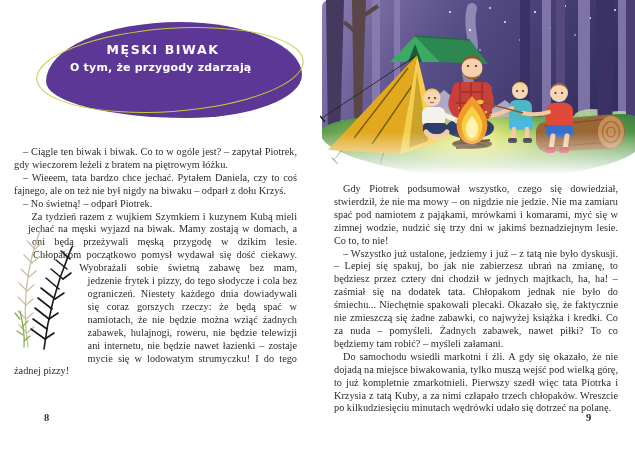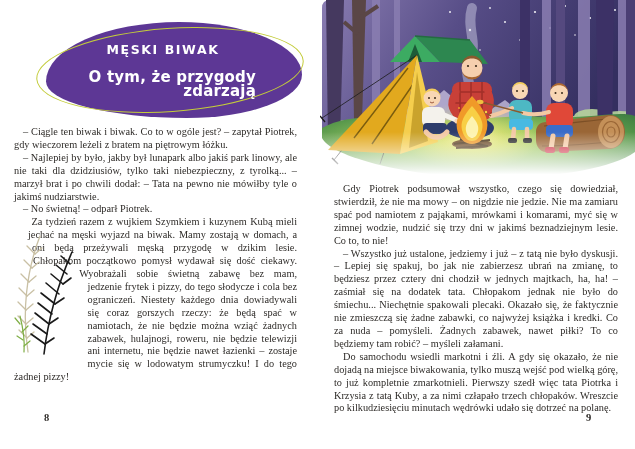--- a/index.html
+++ b/index.html
@@ -23,31 +23,31 @@
   }
   .title-box {
     position:absolute; left:70px; top:42px; width:186px; z-index:4;
     color:#ffffff; font-family:"DejaVu Sans", sans-serif;
   }
   .chapter-title {
     font-size:12.5px; font-weight:bold; letter-spacing:1.6px;
     text-align:center;
   }
   .chapter-subtitle {
-    margin-top:14px; font-size:15px; font-weight:bold; letter-spacing:.2px;
-    line-height:13.5px; text-align:right;
+    margin-top:4px; font-size:11px; font-weight:bold; letter-spacing:.2px;
+    line-height:13.5px; text-align:left;
   }
 
   
   .body-text {
     position:absolute; text-align:justify; color:#2e2b28;
     font-size:10.3px; line-height:12.9px; hyphens:auto;
   }
   .body-text p { text-indent:9px; }
-  #left-text  { left:14px; top:126px; width:283px; }
+  #left-text  { left:14px; top:146px; width:283px; }
   #right-text { left:16px; top:183px; width:284px; }
 
   .page-num {
     position:absolute; font-weight:bold; font-size:10.5px; color:#2e2b28;
   }
   #page-num-left  { left:44px;  top:412px; }
   #page-num-right { left:268px; top:412px; }
 
   
   .fern-float {
@@ -71,21 +71,21 @@
     <div class="title-box">
       <div class="chapter-title">MĘSKI BIWAK</div>
       <div class="chapter-subtitle">
         <span>O tym, że przygody zdarzają</span><br>
       </div>
     </div>
 
     <div class="body-text" id="left-text">
       <div>
           <p>– Ciągle ten biwak i biwak. Co to w ogóle jest? – zapytał Piotrek, gdy wieczorem leżeli z bratem na piętrowym łóżku.</p>
-          <p>– Najlepiej by było, jakby był lunapark albo jakiś park linowy, ale nie taki dla dzidziusiów, tylko taki niebezpieczny, z tyrolką... – marzył brat i po chwili dodał: – Tata na pewno nie mówiłby tyle o jakimś nudziarstwie.</p>
+          <p>– Wieeem, tata bardzo chce jechać. Pytałem Daniela, czy to coś fajnego, ale on też nie był nigdy na biwaku – odparł z dołu Krzyś.</p>
           <p>– No świetną! – odparł Piotrek.</p>
         </div>
       <p><span class="fern-float">
 
         <svg width="66" height="130" viewBox="0 0 66 130">
           <g stroke="#c9c0a4" stroke-width="1.3" fill="none" stroke-linecap="round">
             <path d="M14,124 C8,86 12,44 26,8"></path>
             <path d="M13,110 L5,102 M12,96 L4,88 M12,82 L4,74 M13,68 L5,60 M15,54 L7,46 M18,40 L10,32 M21,26 L13,18"></path>
             <path d="M13,110 L20,104 M12,96 L19,90 M12,82 L19,76 M13,68 L20,62 M15,54 L22,48 M18,40 L25,34 M21,26 L28,20"></path>
           </g>

